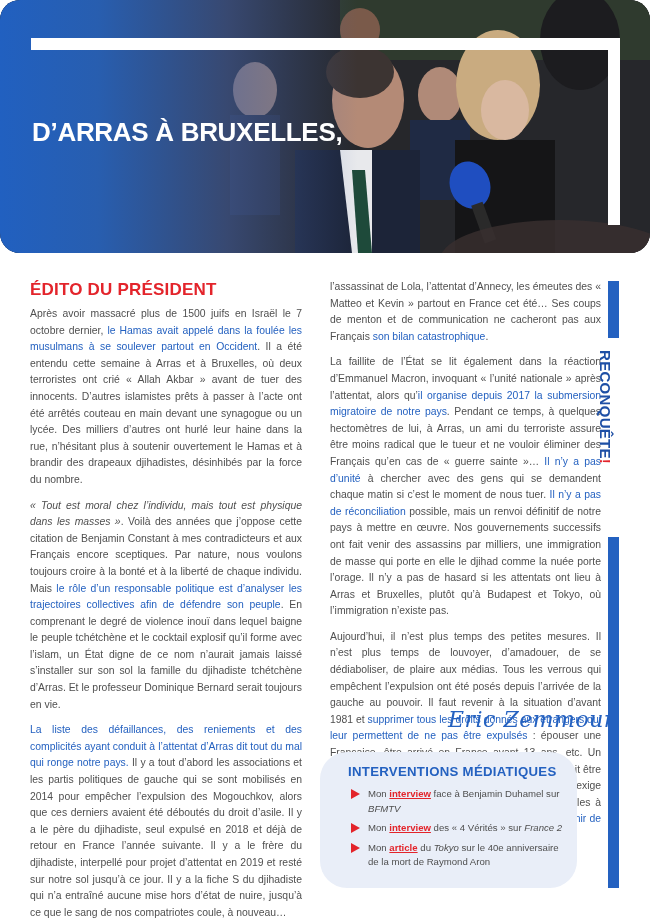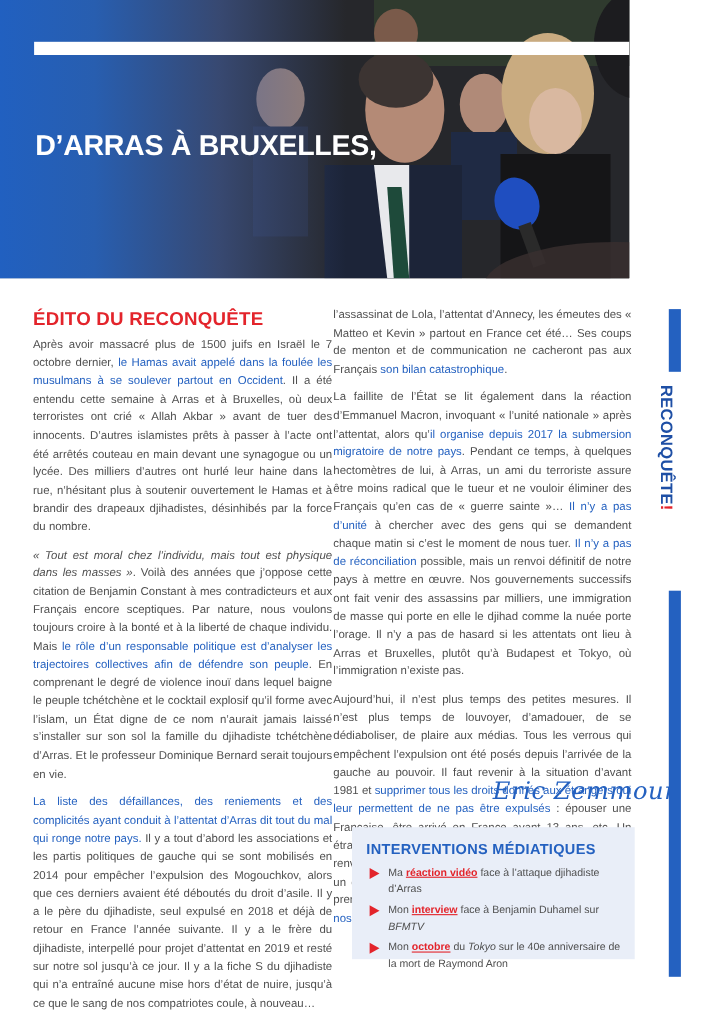--- a/index.html
+++ b/index.html
@@ -1,44 +1,44 @@
 <!DOCTYPE html>
 <html><head>
 <meta charset="utf-8">
 <style>
   * { box-sizing: border-box; margin: 0; padding: 0; }
   html, body { width: 650px; height: 919px; background: #ffffff; overflow: hidden; }
   body { position: relative; font-family: "Liberation Sans", sans-serif; color: #4a4a4a; }
 
   
-  .hero { position: absolute; left: 0; top: 0; width: 572px; height: 253px; overflow: hidden;
-    background: linear-gradient(90deg, #2160c0 0%, #3a66b0 18%, #5a6ea8 32%, #4a5272 45%, #2c2c36 60%, #1e1e24 78%, #2a2b2e 100%); }
+  .hero { position: absolute; left: 0; top: 0; width: 650px; height: 253px; overflow: hidden;
+    background: linear-gradient(90deg, #2160c0 0%, #3a66b0 18%, #5a6ea8 32%, #4a5272 45%, #2c2c36 60%, #1e1e24 78%, #2a2b2e 100%); border-radius: 20px; }
   .hero .photo { position: absolute; inset: 0; }
   .hero .fade { position: absolute; inset: 0;
     background: linear-gradient(90deg, rgba(33,96,192,1) 0%, rgba(40,100,190,0.9) 15%, rgba(70,100,170,0.55) 35%, rgba(60,80,140,0.0) 55%); }
   .bracket-top { position: absolute; left: 31px; top: 38px; width: 589px; height: 12px; background: #ffffff; }
   .bracket-right { position: absolute; left: 608px; top: 38px; width: 12px; height: 187px; background: #ffffff; }
   .hero-title { position: absolute; left: 32px; top: 118px; color: #ffffff; font-weight: bold;
     font-size: 26px; line-height: 29px; letter-spacing: -0.3px; text-transform: uppercase; }
   .hero-title div { white-space: nowrap; }
 
   
   .col { position: absolute; top: 280px; font-size: 10.4px; line-height: 16.6px; color: #4f4f4f; text-align: justify; }
   .col-left { left: 30px; width: 272px; }
-  .col-right { left: 303px; width: 271px; top: 279px; }
+  .col-right { left: 330px; width: 271px; top: 279px; }
   .col p { margin-bottom: 9px; hyphens: auto; }
   .link { color: #2461c0; }
   .section-title { color: #e3242b; font-weight: bold; font-size: 17px; line-height: 20px; margin-bottom: 6px; letter-spacing: 0.2px; }
   em { }
 
   .signature { position: absolute; left: 448px; top: 707px; font-family: "DejaVu Serif", serif; font-style: italic;
     font-size: 22px; color: #2461c0; letter-spacing: 0.5px; }
 
   
-  .interventions { position: absolute; left: 320px; top: 752px; width: 257px; height: 120px; background: #e9eef8; padding: 12px 13px 0 13px; }
+  .interventions { position: absolute; left: 320px; top: 752px; width: 257px; height: 136px; background: #e9eef8; padding: 12px 13px 0 28px; border-radius: 27px; }
   .interventions h3 { color: #2461c0; font-size: 13.2px; line-height: 16px; font-weight: bold; letter-spacing: 0.3px; margin-bottom: 7px; }
   .interventions ul { list-style: none; }
   .interventions li { position: relative; padding-left: 20px; font-size: 9.6px; line-height: 14.6px; color: #4f4f4f; margin-bottom: 5px; }
   .interventions li .tri { position: absolute; left: 3px; top: 2px; width: 0; height: 0;
     border-left: 9px solid #e3242b; border-top: 5px solid transparent; border-bottom: 5px solid transparent; }
   .red-link { color: #e3242b; text-decoration: underline; font-weight: bold; }
 
   
   .side-bar-top { position: absolute; left: 608px; top: 281px; width: 11px; height: 57px; background: #2461c0; }
   .side-bar-bottom { position: absolute; left: 608px; top: 537px; width: 11px; height: 351px; background: #2461c0; }
@@ -81,41 +81,41 @@
   </svg>
   <div class="fade"></div>
   <div class="bracket-top"></div>
   <div class="bracket-right"></div>
   <h1 class="hero-title">
     <div>D’ARRAS À BRUXELLES,</div>
   </h1>
 </div>
 
 <div class="col col-left">
-  <h2 class="section-title">ÉDITO DU RECONQUÊTE</h2>
+  <h2 class="section-title">ÉDITO DU PRÉSIDENT</h2>
   <p><span>Après avoir massacré plus de 1500 juifs en Israël le 7 octobre dernier, </span><a class="link">le Hamas avait appelé dans la foulée les musulmans à se soulever partout en Occident</a><span>. Il a été entendu cette semaine à Arras et à Bruxelles, où deux terroristes ont crié « Allah Akbar » avant de tuer des innocents. D’autres islamistes prêts à passer à l’acte ont été arrêtés couteau en main devant une synagogue ou un lycée. Des milliers d’autres ont hurlé leur haine dans la rue, n’hésitant plus à soutenir ouvertement le Hamas et à brandir des drapeaux djihadistes, désinhibés par la force du nombre.</span></p>
   <p><em>« Tout est moral chez l’individu, mais tout est physique dans les masses »</em><span>. Voilà des années que j’oppose cette citation de Benjamin Constant à mes contradicteurs et aux Français encore sceptiques. Par nature, nous voulons toujours croire à la bonté et à la liberté de chaque individu. Mais </span><a class="link">le rôle d’un responsable politique est d’analyser les trajectoires collectives afin de défendre son peuple</a><span>. En comprenant le degré de violence inouï dans lequel baigne le peuple tchétchène et le cocktail explosif qu’il forme avec l’islam, un État digne de ce nom n’aurait jamais laissé s’installer sur son sol la famille du djihadiste tchétchène d’Arras. Et le professeur Dominique Bernard serait toujours en vie.</span></p>
   <p><a class="link">La liste des défaillances, des reniements et des complicités ayant conduit à l’attentat d’Arras dit tout du mal qui ronge notre pays.</a><span> Il y a tout d’abord les associations et les partis politiques de gauche qui se sont mobilisés en 2014 pour empêcher l’expulsion des Mogouchkov, alors que ces derniers avaient été déboutés du droit d’asile. Il y a le père du djihadiste, seul expulsé en 2018 et déjà de retour en France l’année suivante. Il y a le frère du djihadiste, interpellé pour projet d’attentat en 2019 et resté sur notre sol jusqu’à ce jour. Il y a la fiche S du djihadiste qui n’a entraîné aucune mise hors d’état de nuire, jusqu’à ce que le sang de nos compatriotes coule, à nouveau…</span></p>
 
 </div>
 
 <div class="col col-right">
   <p><span>l’assassinat de Lola, l’attentat d’Annecy, les émeutes des « Matteo et Kevin » partout en France cet été… Ses coups de menton et de communication ne cacheront pas aux Français </span><a class="link">son bilan catastrophique</a><span>.</span></p>
   <p><span>La faillite de l’État se lit également dans la réaction d’Emmanuel Macron, invoquant « l’unité nationale » après l’attentat, alors qu’</span><a class="link">il organise depuis 2017 la submersion migratoire de notre pays</a><span>. Pendant ce temps, à quelques hectomètres de lui, à Arras, un ami du terroriste assure être moins radical que le tueur et ne vouloir éliminer des Français qu’en cas de « guerre sainte »… </span><a class="link">Il n’y a pas d’unité</a><span> à chercher avec des gens qui se demandent chaque matin si c’est le moment de nous tuer. </span><a class="link">Il n’y a pas de réconciliation</a><span> possible, mais un renvoi définitif de notre pays à mettre en œuvre. Nos gouvernements successifs ont fait venir des assassins par milliers, une immigration de masse qui porte en elle le djihad comme la nuée porte l’orage. Il n’y a pas de hasard si les attentats ont lieu à Arras et Bruxelles, plutôt qu’à Budapest et Tokyo, où l’immigration n’existe pas.</span></p>
   <p><span>Aujourd’hui, il n’est plus temps des petites mesures. Il n’est plus temps de louvoyer, d’amadouer, de se dédiaboliser, de plaire aux médias. Tous les verrous qui empêchent l’expulsion ont été posés depuis l’arrivée de la gauche au pouvoir. Il faut revenir à la situation d’avant 1981 et </span><a class="link">supprimer tous les droits donnés aux étrangers qui leur permettent de ne pas être expulsés</a><span> : épouser une Française, être arrivé en France avant 13 ans, etc. Un étranger qui commet le moindre délit sur notre sol doit être renvoyé immédiatement. Notre situation historique exige un caractère. Ce sont ces décisions fortes et difficiles à prendre qui pourront demain </span><a class="link">sauver des vies et l’avenir de nos enfants</a><span>.</span></p>
 </div>
 
 <div class="signature">Eric Zemmour</div>
 
 <div class="interventions">
   <h3>INTERVENTIONS MÉDIATIQUES</h3>
   <ul>
-    <li><span class="tri"></span><span>Ma </span><a class="red-link">réaction vidéo</a><span> face à l’attaque djihadiste d’Arras</span></li>
     <li><span class="tri"></span><span>Mon </span><a class="red-link">interview</a><span> face à Benjamin Duhamel sur </span><em>BFMTV</em></li>
-    <li><span class="tri"></span><span>Mon </span><a class="red-link">octobre</a><span> du </span><em>Tokyo</em><span> sur le 40e anniversaire de la mort de Raymond Aron</span></li>
+    <li><span class="tri"></span><span>Mon </span><a class="red-link">interview</a><span> des « 4 Vérités » sur </span><em>France 2</em></li>
+    <li><span class="tri"></span><span>Mon </span><a class="red-link">article</a><span> du </span><em>Tokyo</em><span> sur le 40e anniversaire de la mort de Raymond Aron</span></li>
   </ul>
 </div>
 
 <div class="side-bar-top"></div>
 <div class="brand">
   <div class="brand-text"><span>RECONQUÊTE</span><span class="bang">!</span></div>
 </div>
 <div class="side-bar-bottom"></div>
 
 </body></html>

